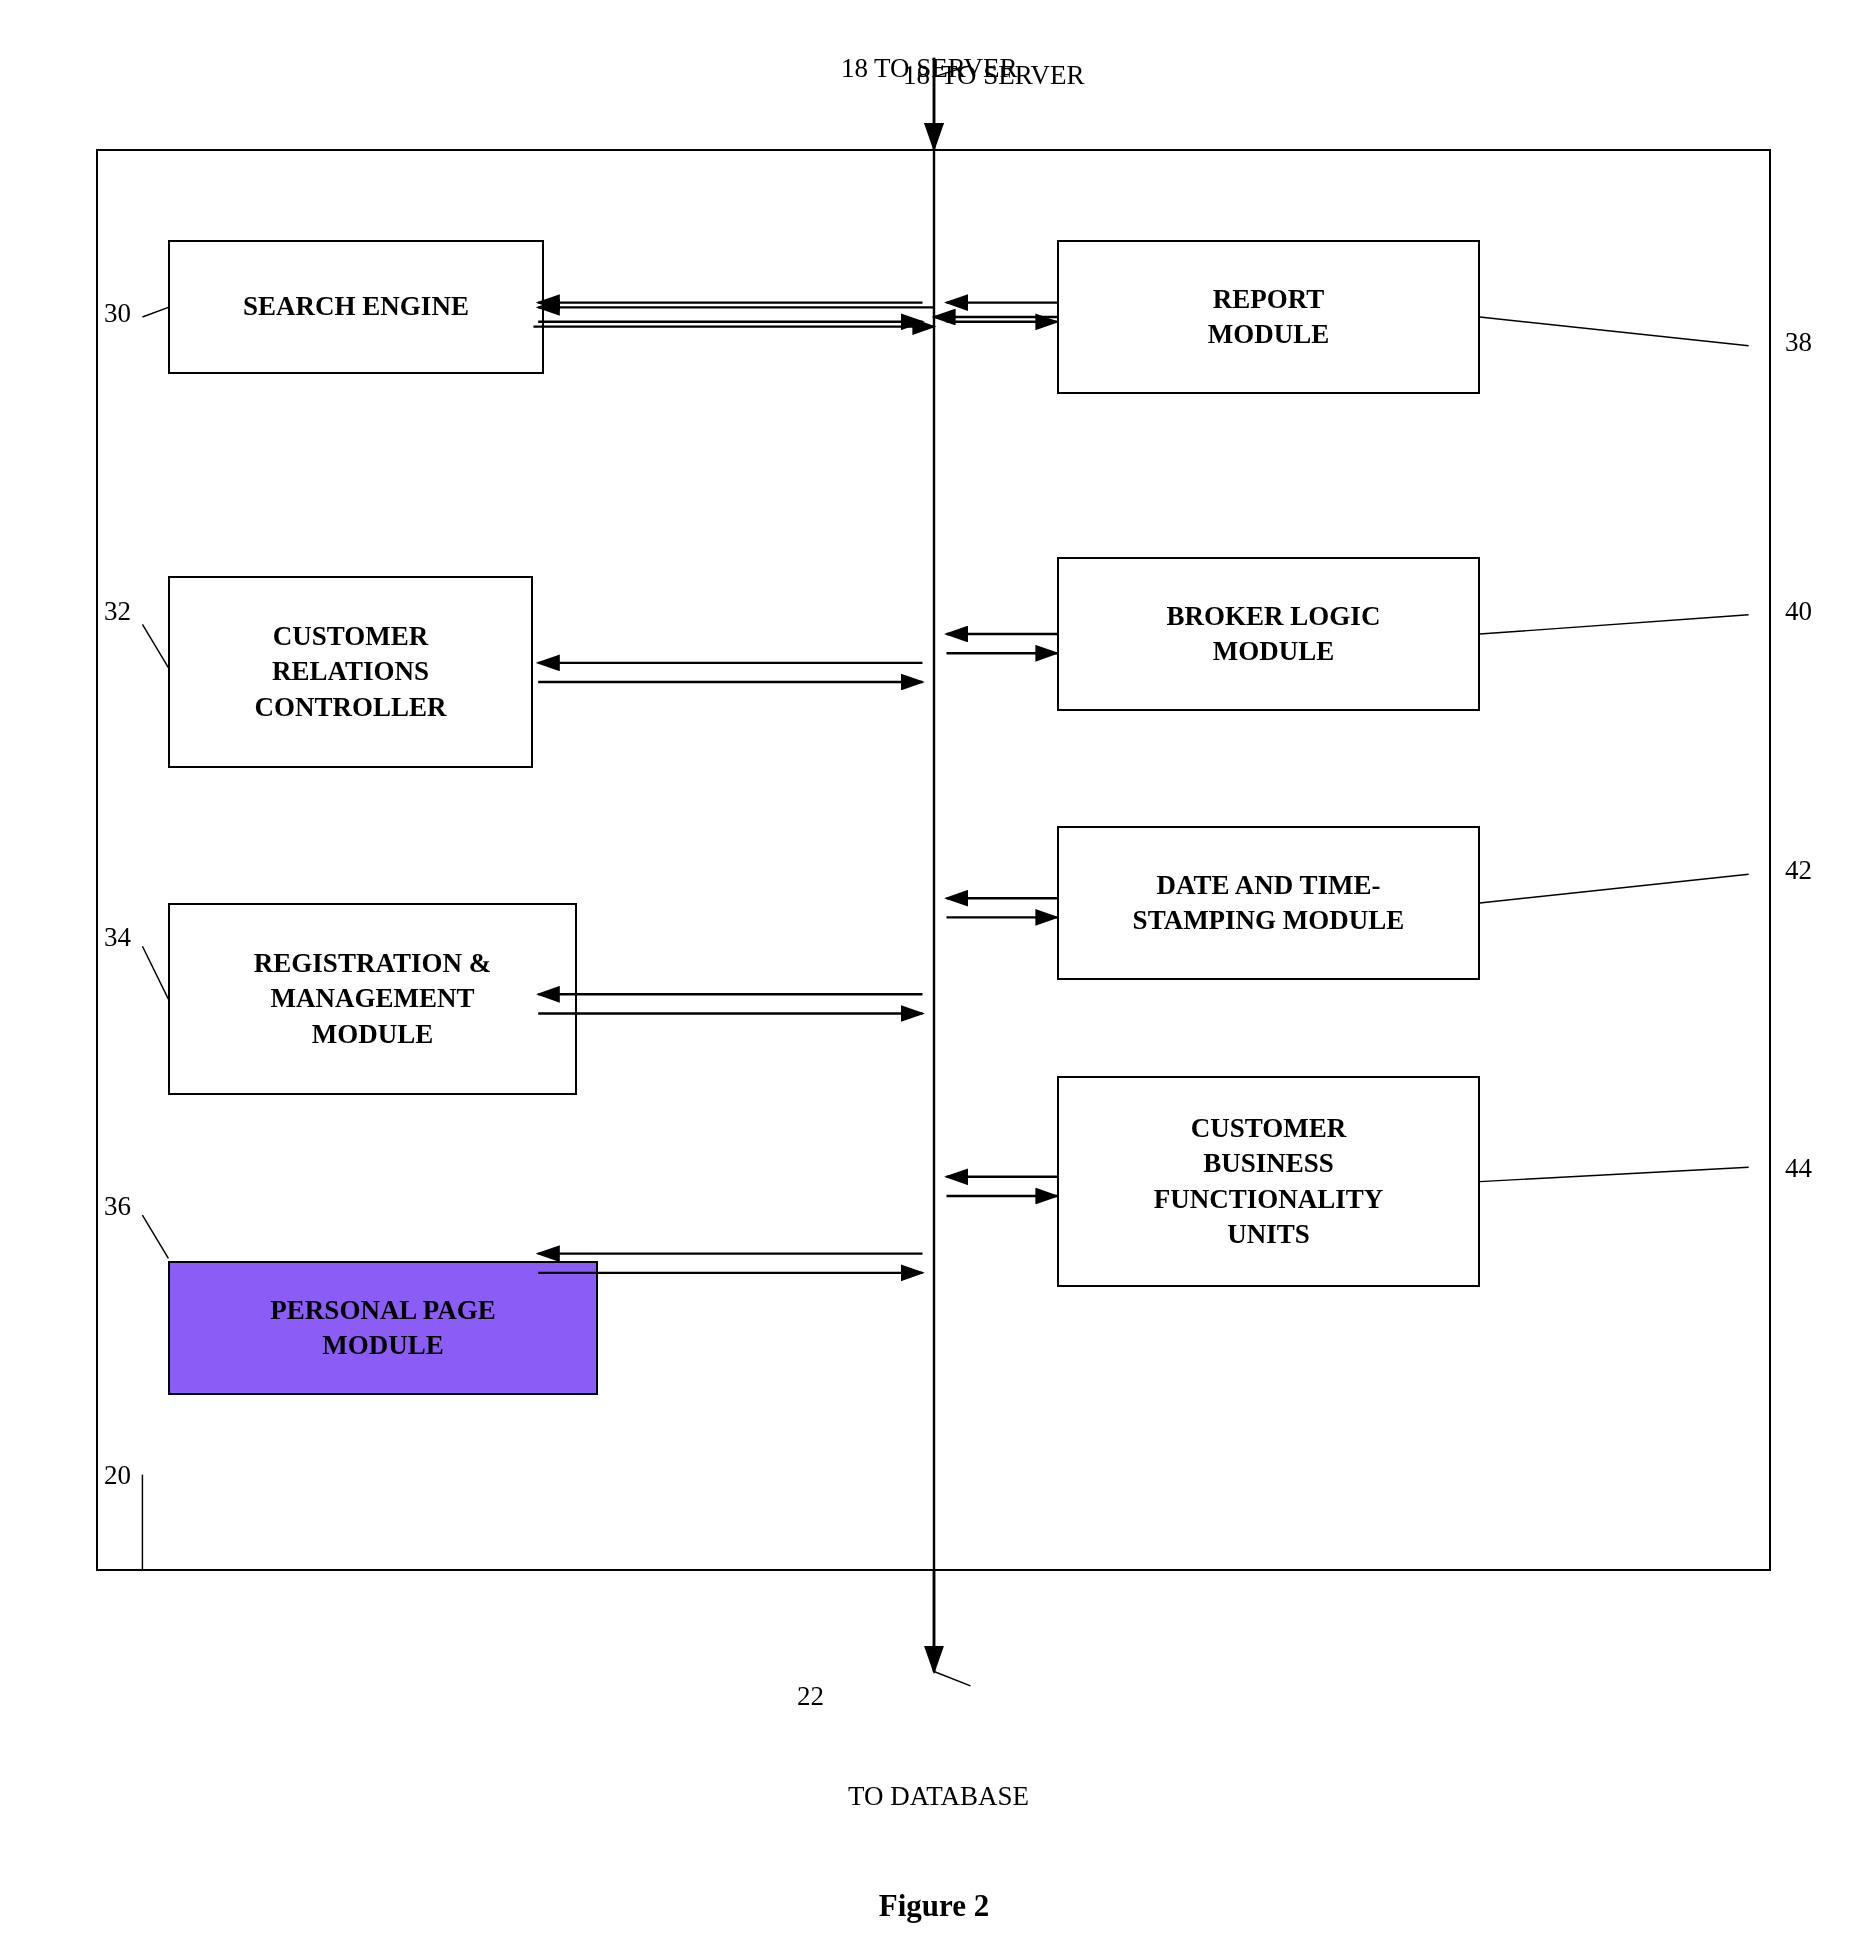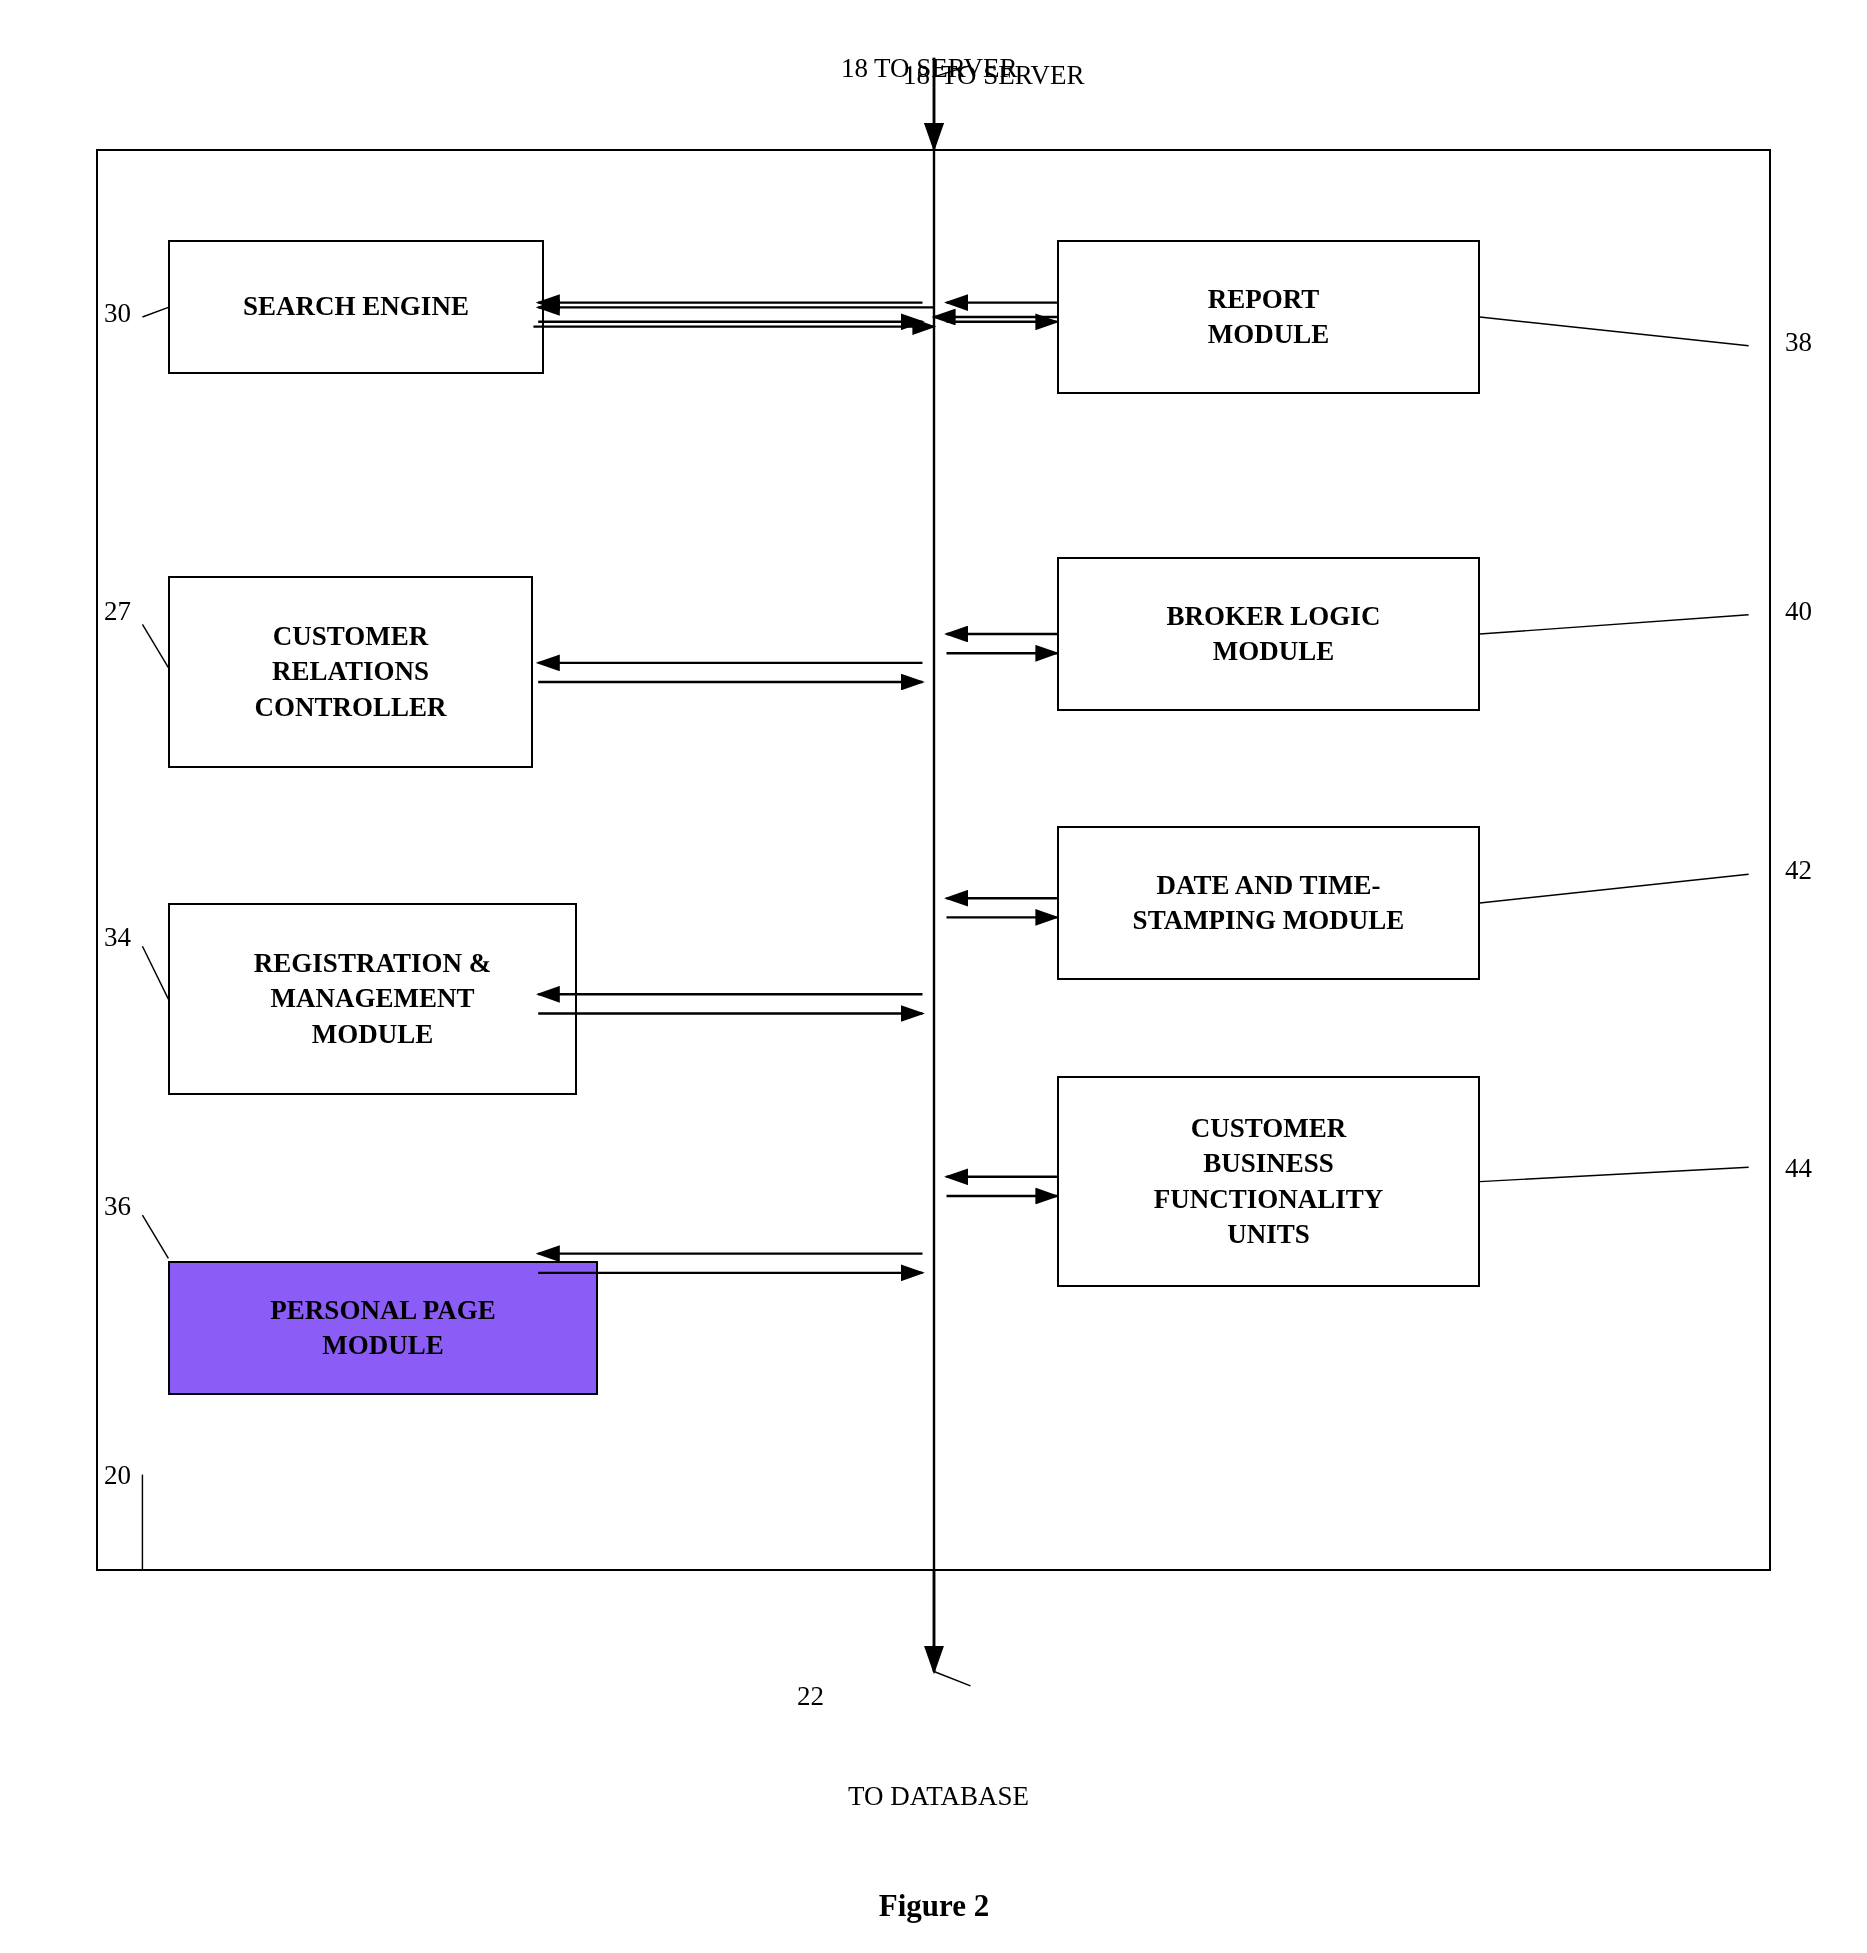--- a/index.html
+++ b/index.html
@@ -18,21 +18,21 @@
 <div style="position:absolute; top:60px; left:903px; font-size:27px;">18</div>
 
 <div style="position:absolute; top:60px; left:941px; font-size:27px;">TO SERVER</div>
 
 <div style="position:absolute; top:149px; left:96px; width:1675px; height:1422px; border:2.9px solid #000;"></div>
 
 <div style="position:absolute; top:1460px; left:104px; font-size:27px;">20</div>
 
 <div style="position:absolute; top:298px; left:104px; font-size:27px;">30</div>
 
-<div style="position:absolute; top:596px; left:104px; font-size:27px;">27</div>
+<div style="position:absolute; top:596px; left:104px; font-size:27px;">32</div>
 
 <div style="position:absolute; top:922px; left:104px; font-size:27px;">34</div>
 
 <div style="position:absolute; top:1191px; left:104px; font-size:27px;">36</div>
 
 <div style="position:absolute; top:327px; right:56px; font-size:27px;">38</div>
 
 <div style="position:absolute; top:596px; right:56px; font-size:27px;">40</div>
 
 <div style="position:absolute; top:855px; right:56px; font-size:27px;">42</div>
@@ -45,21 +45,21 @@
 RELATIONS
 CONTROLLER</div>
 
 <div style="position:absolute; top:903px; left:168px; width:409px; height:192px; border:2.4px solid #000; display:flex; align-items:center; justify-content:center; text-align:center; font-size:27px; font-weight:bold; background:#fff; line-height:1.3; white-space:pre-line;">REGISTRATION &amp;
 MANAGEMENT
 MODULE</div>
 
 <div style="position:absolute; top:1261px; left:168px; width:430px; height:134px; border:2.4px solid #000; display:flex; align-items:center; justify-content:center; text-align:center; font-size:27px; font-weight:bold; background:#8b5cf6; line-height:1.3; white-space:pre-line;">PERSONAL PAGE
 MODULE</div>
 
-<div style="position:absolute; top:240px; left:1057px; width:423px; height:154px; border:2.4px solid #000; display:flex; align-items:center; justify-content:center; font-size:27px; font-weight:bold; background:#fff; line-height:1.3; white-space:pre-line;">REPORT
+<div style="position:absolute; top:240px; left:1057px; width:423px; height:154px; border:2.4px solid #000; display:flex; align-items:center; justify-content:center; text-align:center; font-size:27px; font-weight:bold; background:#fff; line-height:1.3; white-space:pre-line;">REPORT
 MODULE</div>
 
 <div style="position:absolute; top:557px; left:1057px; width:423px; height:154px; border:2.4px solid #000; display:flex; align-items:center; justify-content:center; text-align:center; font-size:27px; font-weight:bold; background:#fff; line-height:1.3; white-space:pre-line;padding-left:10px;">BROKER LOGIC
 MODULE</div>
 
 <div style="position:absolute; top:826px; left:1057px; width:423px; height:154px; border:2.4px solid #000; display:flex; align-items:center; justify-content:center; text-align:center; font-size:27px; font-weight:bold; background:#fff; line-height:1.3; white-space:pre-line;">DATE AND TIME-
 STAMPING MODULE</div>
 
 <div style="position:absolute; top:1076px; left:1057px; width:423px; height:211px; border:2.4px solid #000; display:flex; align-items:center; justify-content:center; text-align:center; font-size:27px; font-weight:bold; background:#fff; line-height:1.3; white-space:pre-line;">CUSTOMER
 BUSINESS

